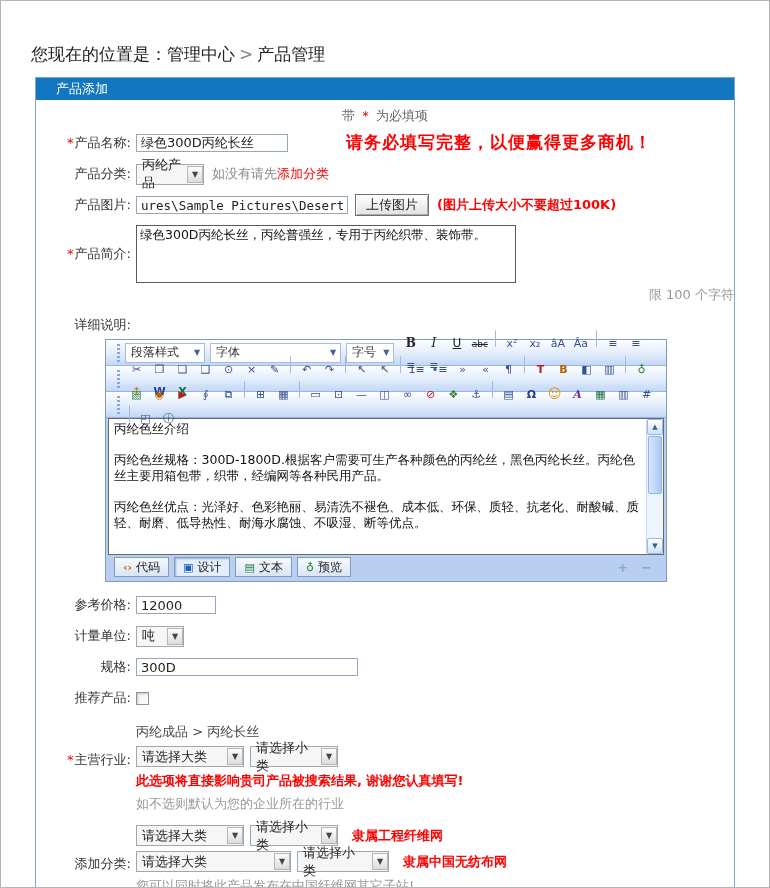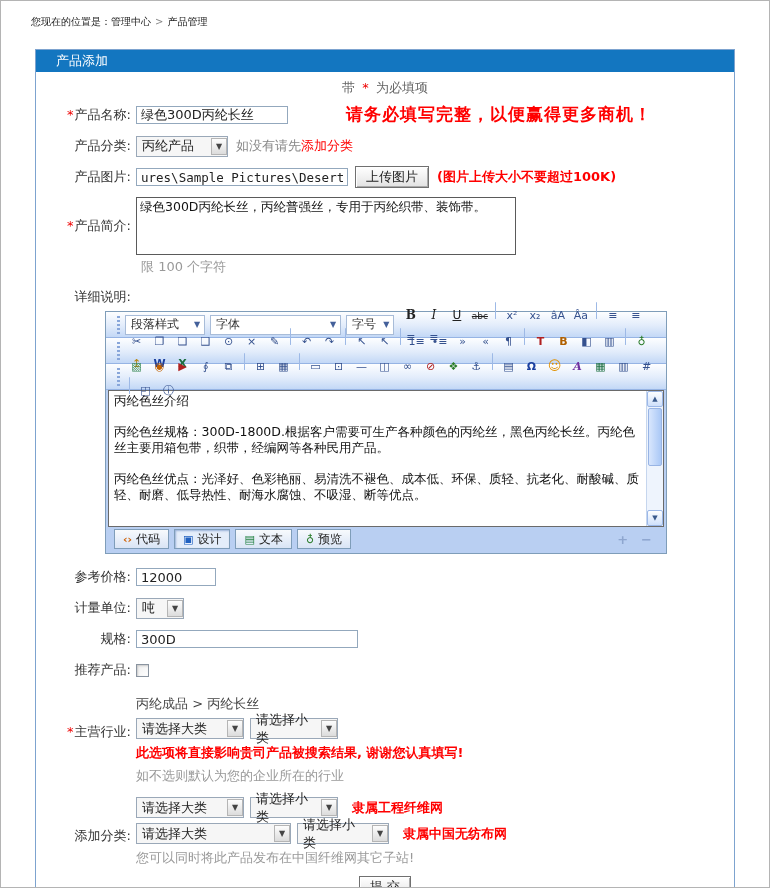--- a/index.html
+++ b/index.html
@@ -1,21 +1,21 @@
 <!DOCTYPE html>
 <html><head>
 <meta charset="utf-8">
 <style>
   * { box-sizing: border-box; }
   html,body { margin:0; padding:0; background:#fff; }
   body { font-family:"DejaVu Sans", sans-serif; }
   .screen { width:770px; height:888px; border:1px solid #b4b4b4; background:#fff; overflow:hidden; }
 
   
-  .breadcrumb { padding:14px 0 20px 30px; font-size:10px; color:#222; }
+  .breadcrumb { padding:14px 0 11px 30px; font-size:17px; color:#222;margin-top:28px; }
   .breadcrumb a { color:#222; text-decoration:none; }
   .crumb-sep { color:#888; margin:0 4px; }
 
   
   .panel { margin:0 34px; border:1px solid #7da3cf; }
   .panel-header { height:22px; background:#1376c0; color:#fff; font-size:13px; display:flex; align-items:center; padding-left:20px; }
   .panel-body { padding:7px 0 10px 0; }
 
   .required-note { text-align:center; font-size:13px; color:#666; margin-bottom:6px; }
   .required-note .star { color:#e00; margin:0 3px; }
@@ -27,33 +27,33 @@
   .req { color:#e00; margin-right:1px; }
   .txt-input { height:18px; border:1px solid #93a8bd; font-size:13px; padding:1px 4px; color:#222; font-family:"DejaVu Sans", sans-serif; }
   .mono { font-family:"DejaVu Sans Mono", monospace; font-size:12.5px; }
   .w-name { width:152px; }
   .w-img { width:212px; }
   .w-price { width:80px; }
   .w-spec { width:222px; }
 
   .xp-select { display:inline-flex; align-items:center; justify-content:space-between; height:21px; border:1px solid #9aa8b8; background:#f6f6f6; padding-left:5px; font-size:13px; color:#222; cursor:default; }
   .xp-select .arr { flex:none; width:16px; height:17px; margin-left:5px; display:flex; align-items:center; justify-content:center; font-size:8px; color:#444; background:linear-gradient(#fdfdfd,#dcdcdc); border:1px solid #b5b5b5; }
-  .w-cat { width:92px; }
+  .w-cat { width:68px; }
   .w-unit { width:48px; }
   .sel-major { width:108px; }
   .sel-minor { width:88px; }
 
   .big-red-hint { color:#f00; font-weight:bold; font-size:17px; margin-left:58px; letter-spacing:1px; }
   .gray-note { color:#999; font-size:13px; }
   .red-link { color:#f00; font-size:13px; text-decoration:none; }
   .red-note { color:#f00; font-weight:bold; font-size:13px; margin-left:8px; }
   .btn3d { display:inline-flex; align-items:center; justify-content:center; height:22px; padding:0 10px; font-size:13px; color:#222; background:linear-gradient(#ffffff,#e2e2e2); border:1px solid #707070; box-shadow:inset 1px 1px 0 #fff, inset -1px -1px 0 #aaa; cursor:default; font-family:"DejaVu Sans", sans-serif; }
 
   .summary-area { width:380px; height:58px; border:1px solid #5a5a5a; font-size:12.5px; padding:1px 3px; resize:none; color:#111; font-family:"DejaVu Sans", sans-serif; line-height:16px; }
-  .limit-note { margin:3px 0 10px 105px; color:#999; font-size:13px; }
+  .limit-note { margin:3px 0 10px 105px; color:#999; font-size:13px;text-align:right; }
   .detail-lbl-row { margin-bottom:3px; }
 
   
   .editor { margin-left:69px; width:562px; background:#b9cff2; border:1px solid #7f9db9; padding-bottom:2px; }
   .toolbar { display:flex; align-items:center; height:26px; padding:0 8px; background:linear-gradient(#fdfeff,#e2ecfb 55%,#c3d8f6); border-bottom:1px solid #96b4e4; }
   .grip { flex:none; width:3px; height:18px; margin:0 5px 0 3px; background:repeating-linear-gradient(to bottom,#88a6da 0 2px,transparent 2px 4px); }
   .edd { display:inline-flex; align-items:center; justify-content:space-between; height:20px; background:#fff; border:1px solid #a8bcd8; margin-right:5px; padding-left:5px; font-size:12px; color:#333; }
   .edd .arr { font-size:8px; color:#44609a; width:14px; text-align:center; }
   .w-style { width:90px; } .w-font { width:148px; } .w-size { width:54px; }
   .tbtn { min-width:21px; height:20px; display:inline-flex; align-items:center; justify-content:center; font-size:11px; color:#35518e; margin:0 1px; border-radius:2px; cursor:default; }

